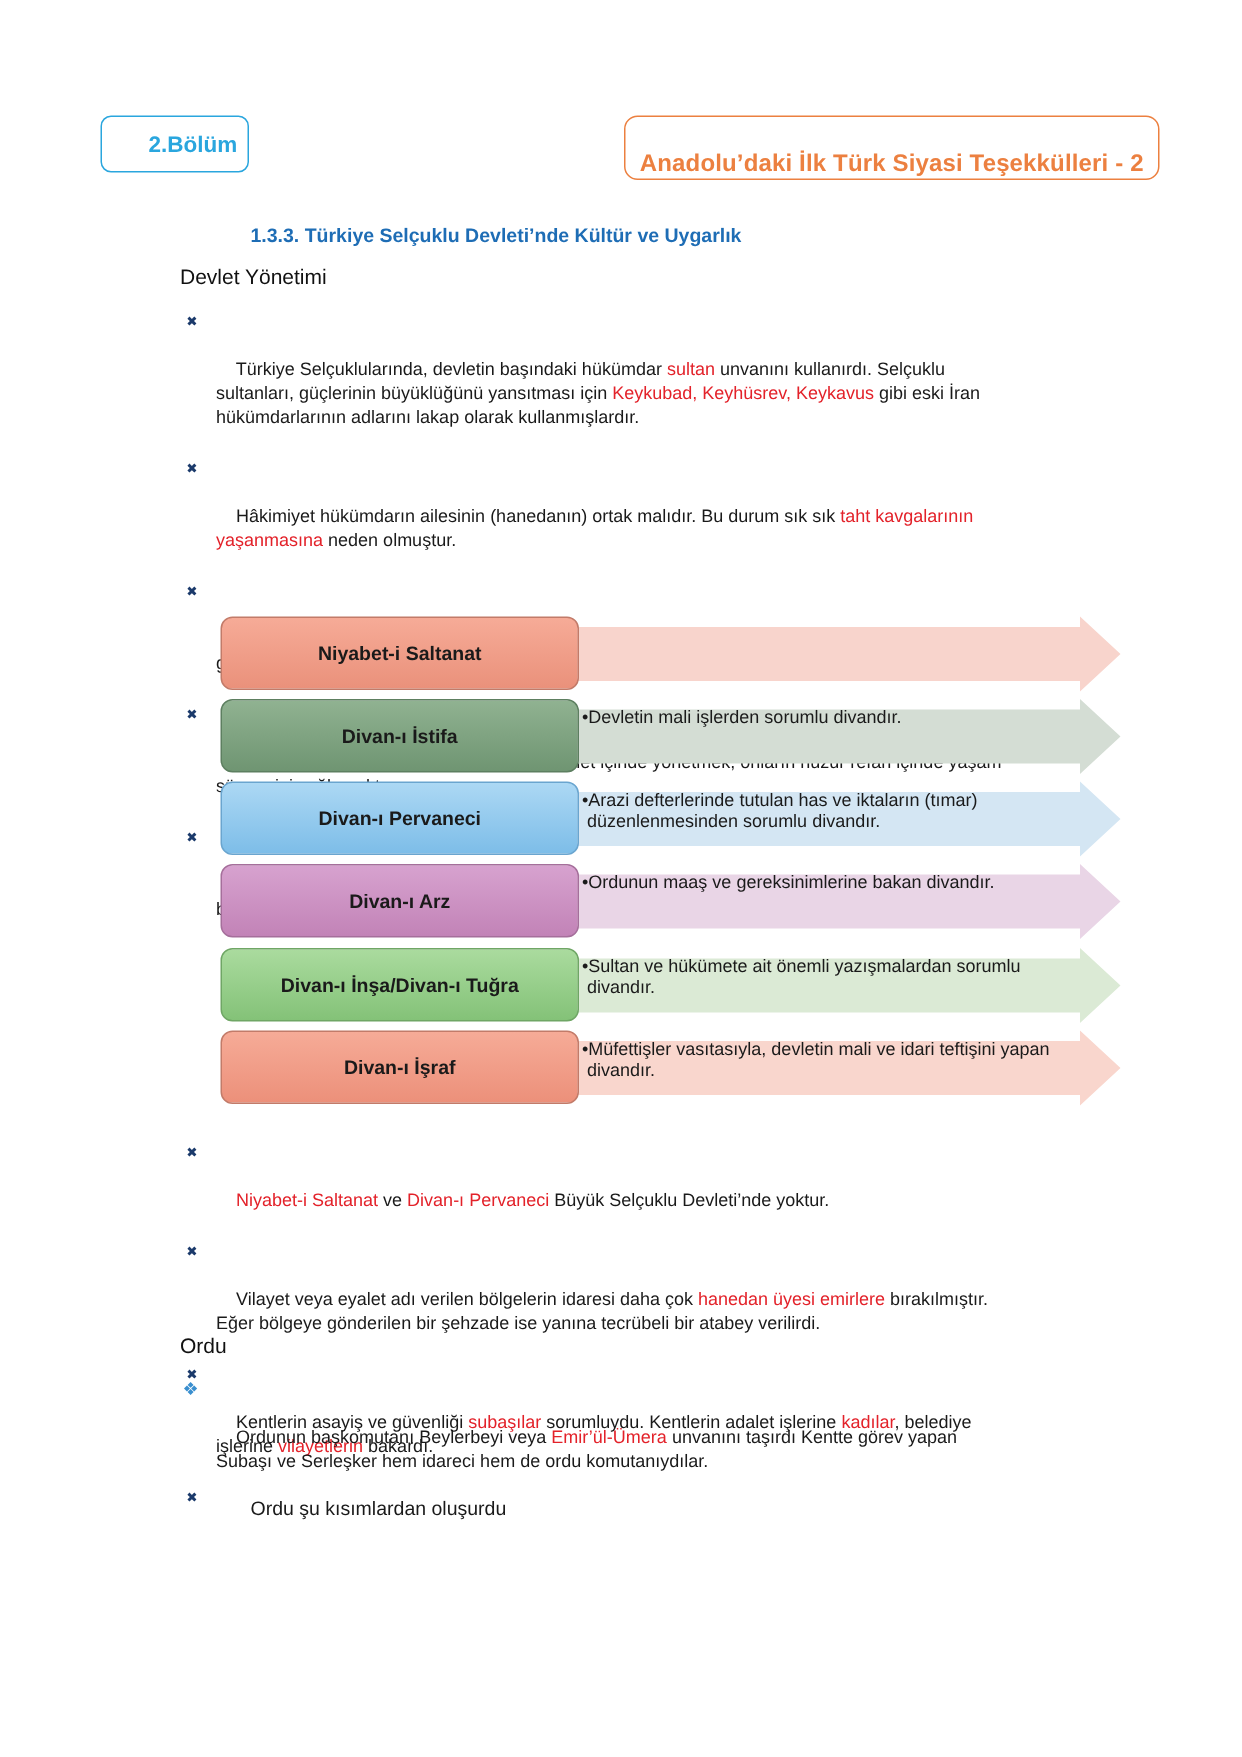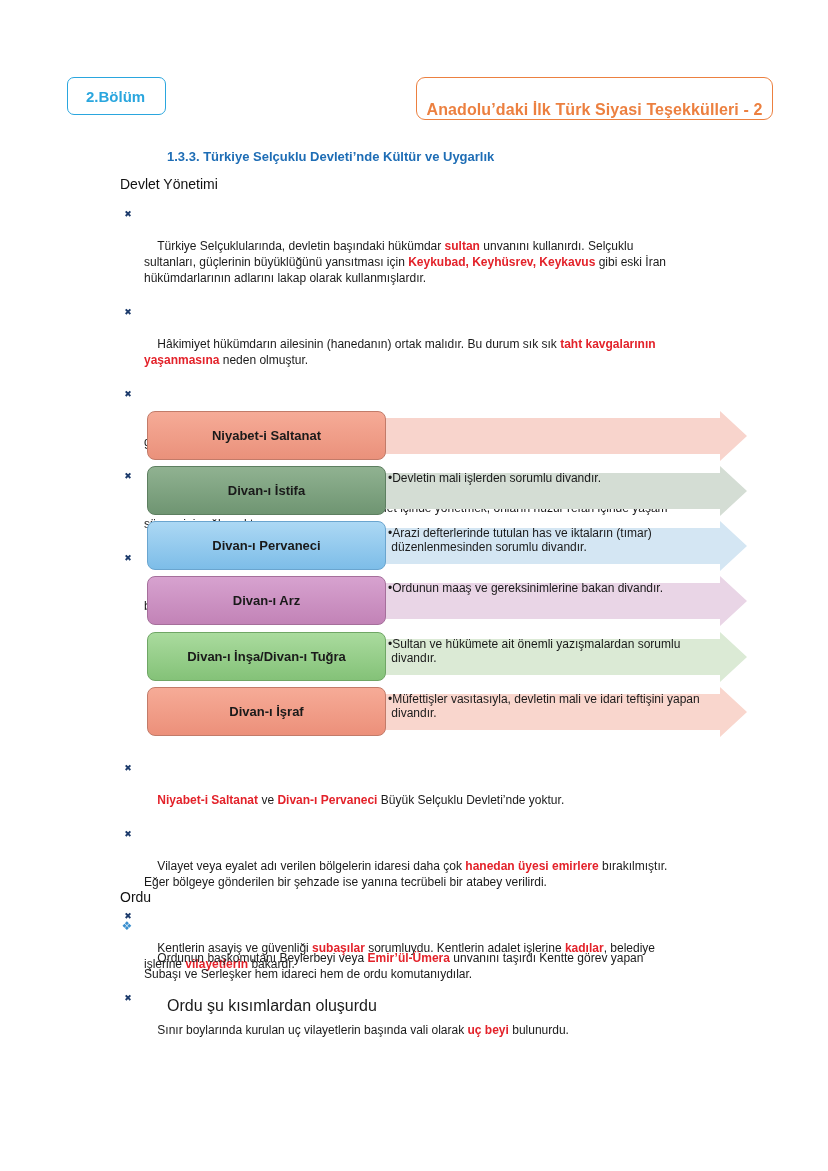--- a/index.html
+++ b/index.html
@@ -8,21 +8,21 @@
       background: #ffffff;
       font-family: "Liberation Sans", "DejaVu Sans", sans-serif;
       color: #1a1a1a;
     }
     .abs { position: absolute; }
 
     
     .chapter-box {
       left: 67px; top: 77px; width: 99px; height: 38px; box-sizing: border-box;
       border: 1.5px solid var(--chapter, #3aa8d8); border-radius: 7px;
-      display: flex; align-items: center; padding-left: 18px;
+      display: flex; align-items: center; padding-left: 31px;
     }
     .chapter-label { font-weight: bold; font-size: 15px; color: var(--chapter, #2aa6de); }
     .unit-box {
       left: 416px; top: 77px; width: 357px; height: 43px; box-sizing: border-box;
       border: 1.5px solid var(--unit, #ec8c4e); border-radius: 9px;
       display: flex; align-items: flex-end; justify-content: center;
     }
     .unit-title { font-weight: bold; font-size: 16px; color: var(--unit, #ec7f3a); letter-spacing: 0.1px; }
 
     .section-title { left: 167px; top: 149px; font-size: 13px; font-weight: bold; color: var(--section, #1e6db5); text-align: right; }
@@ -32,40 +32,40 @@
     .blist { left: 120px; width: 640px; }
     .bitem { position: relative; padding-left: 24px; font-size: 12px; line-height: 16px; white-space: pre; margin-bottom: 2px; }
     .bicon {
       position: absolute; left: 1px; top: 0; width: 14px; height: 16px;
       font-size: 9px; line-height: 16px; color: var(--bullet, #1b3a6b); text-align: center; font-weight: bold;
     }
     .dicon {
       position: absolute; left: 0; top: 0; width: 14px; height: 16px;
       font-size: 12px; line-height: 16px; color: var(--ordu_bullet, #3a8fcf); text-align: center;
     }
-    .hl { color: var(--highlight, #e3222a); font-weight: bold; }
+    .hl { color: var(--highlight, #e3222a); font-weight: normal; }
 
     
     .diagram { left: 147px; top: 411px; width: 610px; height: 330px; }
     .drow { position: absolute; left: 0; width: 610px; height: 50px; }
     .arrow-svg { position: absolute; left: 232px; top: -2px; width: 370px; height: 54px; }
     .arrow-shape { fill: var(--arrow); }
     .dlabel {
       position: absolute; left: 0; top: 0; width: 239px; height: 49px; box-sizing: border-box;
       border: 1px solid var(--bd); border-radius: 8px;
       background: linear-gradient(to bottom, var(--top), var(--bot));
       display: flex; align-items: center; justify-content: center;
       font-weight: bold; font-size: 13px; color: #1a1a1a; z-index: 2;
     }
     .ddesc {
       position: absolute; left: 241px; top: 6px; font-size: 12px; line-height: 13.5px;
       white-space: pre; color: #1a1a1a; z-index: 3;
     }
 
-    .ordu-sub { font-size: 16px; line-height: 16px; padding-left: 47px; white-space: pre; }
+    .ordu-sub { font-size: 13px; line-height: 16px; padding-left: 47px; white-space: pre; }
   </style>
 </head>
 <body style="--chapter: #2aa6de; --unit: #ec8040; --section: #1e6db5; --highlight: #e3222a; --bullet: #1b3a6b; --ordu_bullet: #3a8fcf;">
 
 <div class="abs chapter-box">
   <span class="chapter-label">2.Bölüm</span>
 </div>
 <div class="abs unit-box">
   <span class="unit-title">Anadolu’daki İlk Türk Siyasi Teşekkülleri - 2</span>
 </div>
@@ -160,21 +160,20 @@
     <span><span>Vilayet veya eyalet adı verilen bölgelerin idaresi daha çok </span><span class="hl">hanedan üyesi emirlere</span><span> bırakılmıştır.
 Eğer bölgeye gönderilen bir şehzade ise yanına tecrübeli bir atabey verilirdi.</span></span>
   </div>
   <div class="bitem">
     <span class="bicon">✖</span>
     <span><span>Kentlerin asayiş ve güvenliği </span><span class="hl">subaşılar</span><span> sorumluydu. Kentlerin adalet işlerine </span><span class="hl">kadılar</span><span>, belediye
 işlerine </span><span class="hl">vilayetlerin</span><span> bakardı.</span></span>
   </div>
   <div class="bitem">
     <span class="bicon">✖</span>
-    <span><span>Sınır boylarında kurulan uç vilayetlerin başında vali olarak </span><span class="hl">uç beyi</span><span> bulunurdu.</span></span>
   </div>
 </div>
 
 <div class="abs subheading" style="left:120px; top:889px;">Ordu</div>
 
 <div class="abs blist" style="top:918px;">
   <div class="bitem" style="margin-bottom:0;">
     <span class="dicon">❖</span>
     <span><span>Ordunun başkomutanı Beylerbeyi veya </span><span class="hl">Emir’ül-Ümera</span><span> unvanını taşırdı Kentte görev yapan
 Subaşı ve Serleşker hem idareci hem de ordu komutanıydılar.</span></span>

